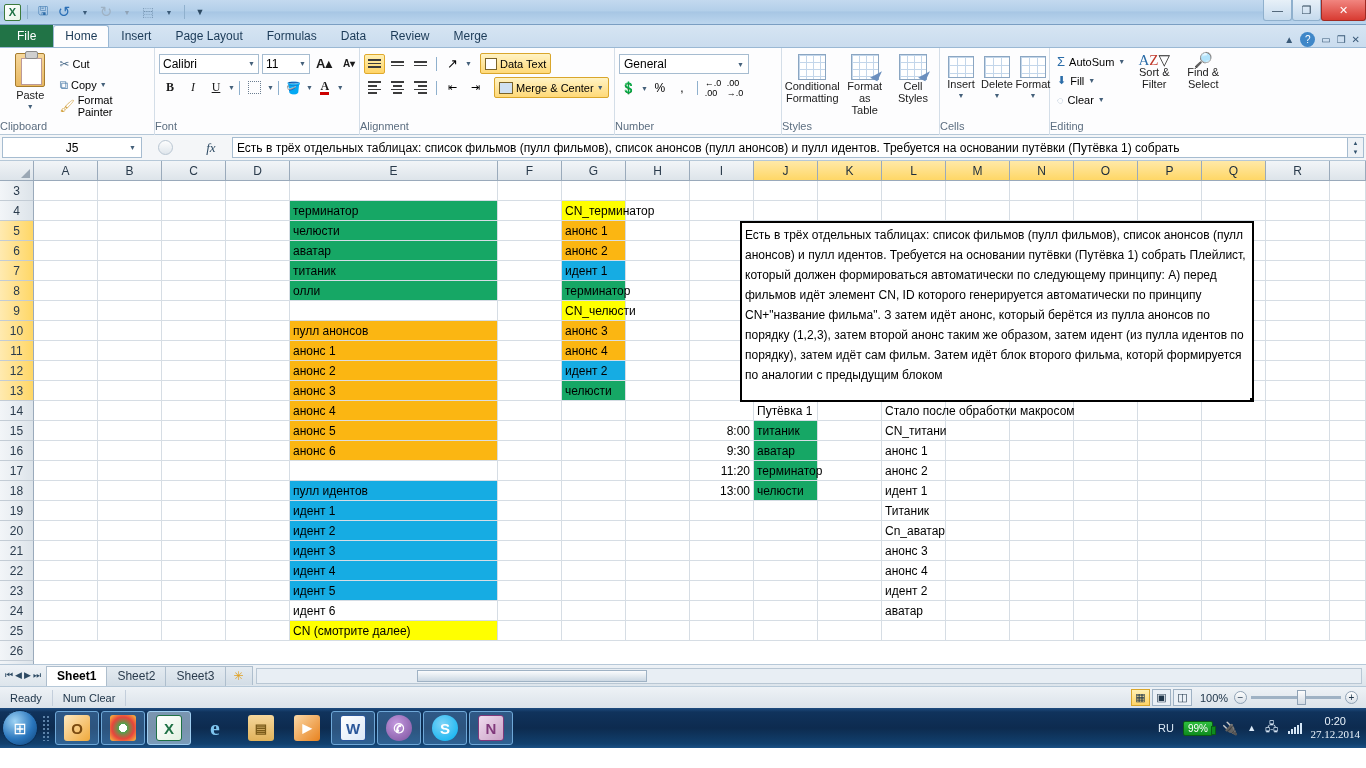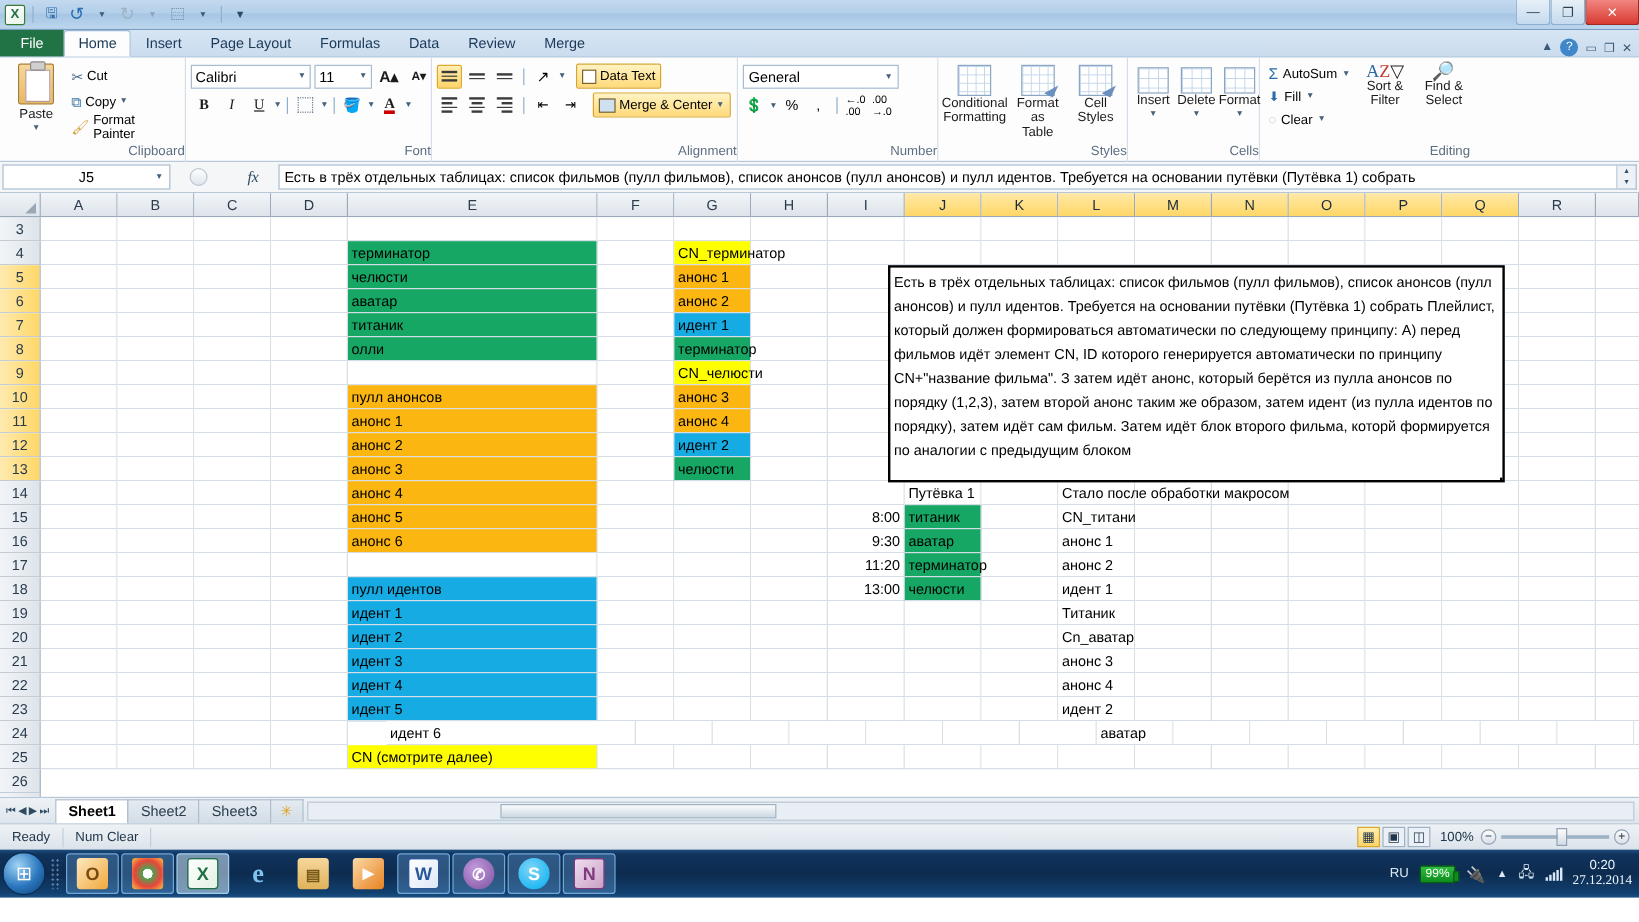--- a/index.html
+++ b/index.html
@@ -50,21 +50,21 @@
   .tab.file{ background:#217346; color:#fff; padding:4px 16px 4px 16px; font-weight:normal;}
   .tab.active{ background:#fdfdfe; border-color:#9ab8d4; border-radius:3px 3px 0 0; }
   
   .ribbon{
     height:87px; background:#fdfdfe; border-bottom:1px solid #b6c8d8;
     display:flex; position:relative;
   }
   .rgroup{ display:flex; flex-direction:column; border-right:1px solid #d4dee8; position:relative; height:87px;}
   .rgroup-body{ flex:1; display:flex; padding:3px 4px 0 4px; align-items:flex-start;}
   .rgroup-label{
-    height:15px; font-size:11px; color:#5c6e80; text-align:right;
+    height:15px; font-size:11px; color:#5c6e80; text-align:left;
     line-height:13px; position:relative;
   }
   .btn-big{
     display:flex;flex-direction:column;align-items:center;justify-content:flex-start;
     padding:2px 4px; font-size:11px; color:#1b1b1b; text-align:center; line-height:12px;
     min-width:44px;
   }
   .btn-small{ display:flex;align-items:center;gap:3px; font-size:11px; padding:1px 3px; height:21px;}
   .ico{ display:inline-block; }
   
@@ -1094,21 +1094,21 @@
         <div class="c" style="width:64px;"></div>
         <div class="c" style="width:64px;"></div>
         <div class="c" style="flex:1;"></div>
       </div>
 
       <div class="row">
         <div class="c" style="width:64px;"></div>
         <div class="c" style="width:64px;"></div>
         <div class="c" style="width:64px;"></div>
         <div class="c" style="width:64px;"></div>
-        <div class="c" style="width:208px;margin-left:32px;">идент 6</div>
+        <div class="c" style="width:208px;">идент 6</div>
         <div class="c" style="width:64px;"></div>
         <div class="c" style="width:64px;"></div>
         <div class="c" style="width:64px;"></div>
         <div class="c" style="width:64px;"></div>
         <div class="c" style="width:64px;"></div>
         <div class="c" style="width:64px;"></div>
         <div class="c" style="width:64px;">аватар</div>
         <div class="c" style="width:64px;"></div>
         <div class="c" style="width:64px;"></div>
         <div class="c" style="width:64px;"></div>

